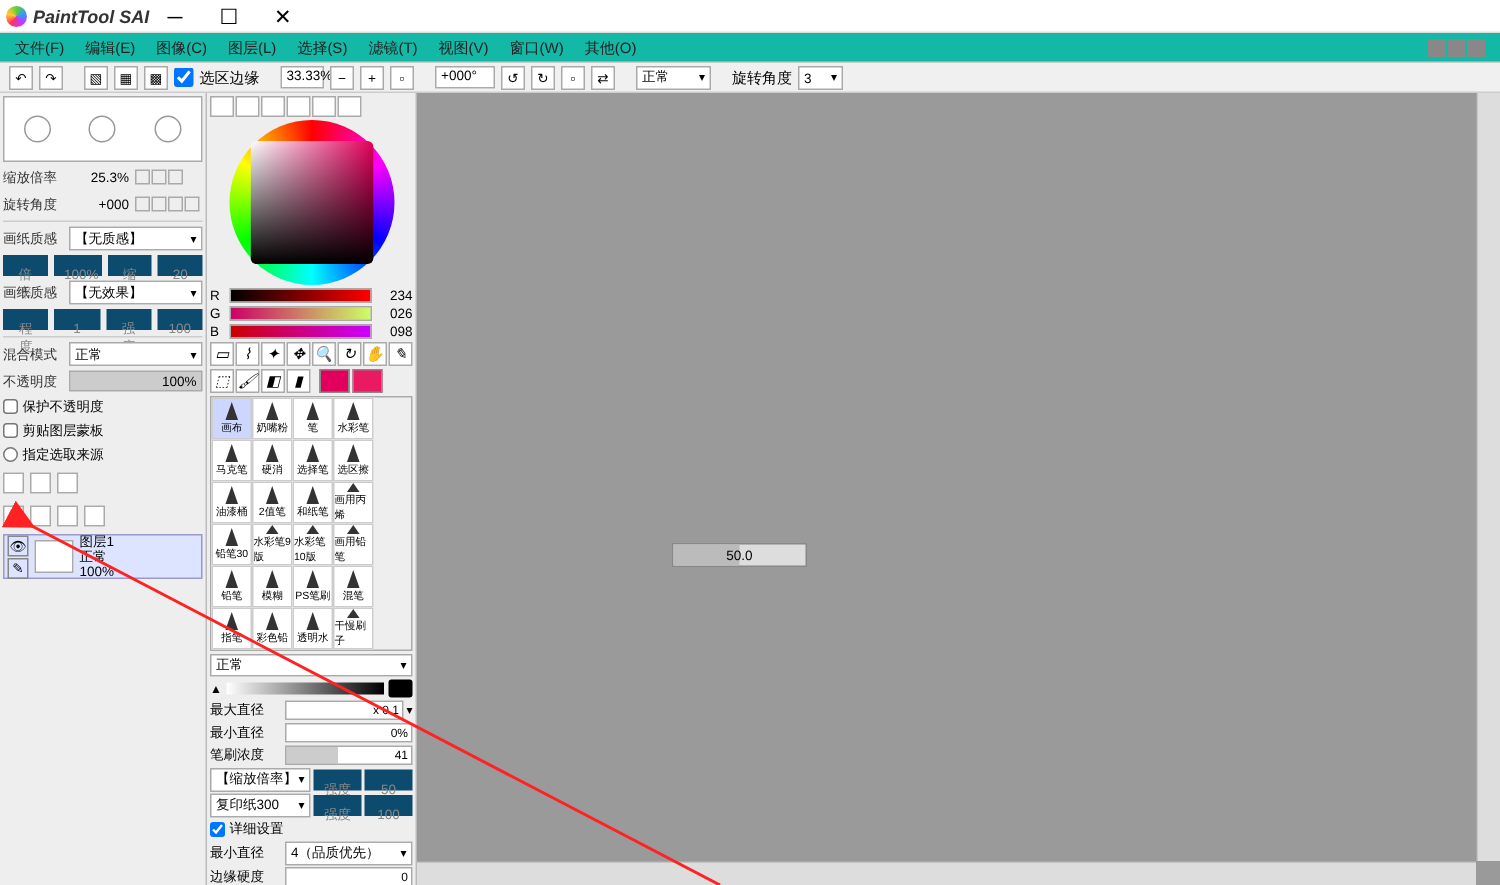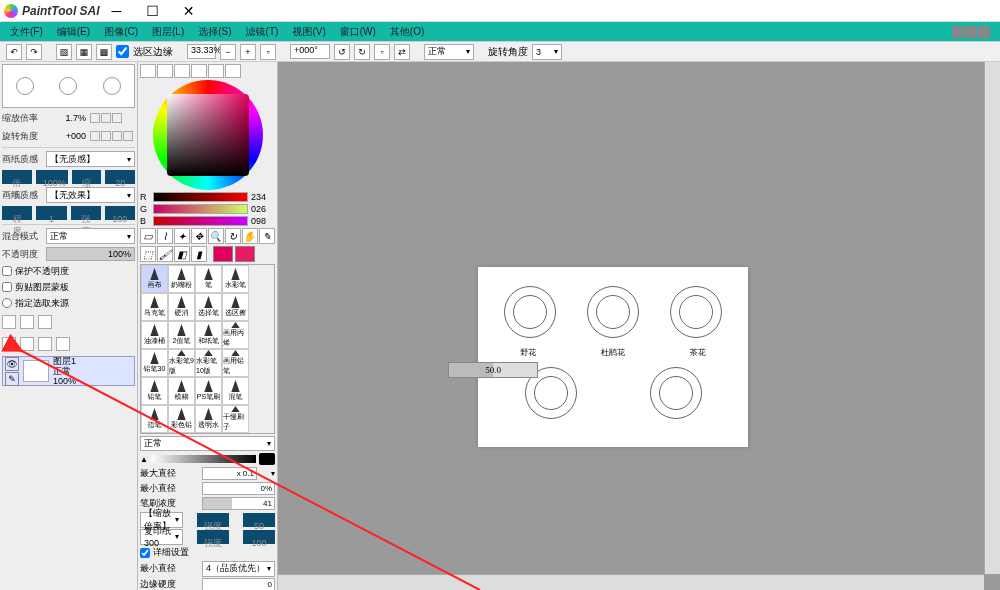--- a/index.html
+++ b/index.html
@@ -44,44 +44,44 @@
 
 .toolpanel { width:140px; background:#eee; border-right:1px solid #bbb; padding:2px; display:flex; flex-direction:column; gap:2px; }
 .colorwheel { height:130px; display:flex; align-items:center; justify-content:center; position:relative; }
 .cwheel { width:110px; height:110px; border-radius:50%; background:conic-gradient(red,magenta,blue,cyan,lime,yellow,red); position:relative; }
 .cwheel::after { content:""; position:absolute; inset:14px; border-radius:4px; background:linear-gradient(to right,#fff,#e3005c),linear-gradient(to top,#000,transparent); background-blend-mode:multiply; }
 .colortabs { display:flex; gap:1px; height:14px; }
 .colortabs i { width:16px; height:14px; border:1px solid #aaa; background:#fff; }
 .rgbrow { display:flex; align-items:center; gap:3px; height:14px; }
 .rgbrow .lab { width:10px; font-size:9px; }
 .rgbrow .bar { flex:1; height:10px; border:1px solid #aaa; }
-.rgbrow .num { width:24px; text-align:left; font-size:9px; }
+.rgbrow .num { width:24px; text-align:right; font-size:9px; }
 .toolgrid { display:flex; flex-wrap:wrap; gap:1px; }
 .toolgrid i { width:16px; height:16px; border:1px solid #aaa; background:#fff; display:flex; align-items:center; justify-content:center; font-size:10px; }
 .swatch { display:flex; gap:2px; }
 .swatch i { width:20px; height:16px; border:1px solid #888; }
 .brushgrid { display:flex; flex-wrap:wrap; gap:0; border:1px solid #aaa; }
 .brushcell { width:27px; height:28px; border:1px solid #ccc; background:#fff; display:flex; flex-direction:column; align-items:center; justify-content:center; font-size:7px; overflow:hidden; cursor:pointer; }
 .brushcell .bicon { width:14px; height:12px; background:linear-gradient(#333,#333); clip-path:polygon(20% 100%,50% 0,80% 100%); }
 .brushcell.sel { background:#ccd6ff; }
 .bslabel { width:48px; font-size:9px; }
-.sset { display:flex; align-items:center; gap:14px; height:15px; }
+.sset { display:flex; align-items:center; gap:2px; height:15px; }
 .sset .bar { flex:1; height:13px; border:1px solid #aaa; background:#fff; font-size:8px; text-align:right; padding-right:2px; line-height:11px; }
 
 .canvas { flex:1; background:#9a9a9a; position:relative; overflow:hidden; }
 .scrollv { position:absolute; right:0; top:0; bottom:16px; width:16px; background:#ddd; border-left:1px solid #aaa; }
 .scrollh { position:absolute; left:0; right:16px; bottom:0; height:16px; background:#ddd; border-top:1px solid #aaa; }
 .doc { position:absolute; left:200px; top:205px; width:270px; height:180px; background:#fff; box-shadow:0 0 4px rgba(0,0,0,.2); padding:10px; }
 .doc-row { display:flex; justify-content:space-around; height:70px; align-items:center; }
 .doc-caps { display:flex; justify-content:space-around; font-size:8px; }
 .flw { width:52px; height:52px; border:1px solid #666; border-radius:50%; position:relative; }
 .flw::before { content:""; position:absolute; inset:8px; border:1px solid #666; border-radius:50%; }
 .progress { position:absolute; left:170px; top:300px; width:90px; height:16px; background:#ddd; border:1px solid #888; font-size:9px; display:flex; align-items:center; justify-content:center; }
 .progress::before { content:""; position:absolute; left:0; top:0; bottom:0; width:50%; background:#bbb; }
-.progress span { position:relative;font-family:Liberation Serif, serif; }
+.progress span { position:relative; }
 .hline { border-top:1px solid #ccc; margin:1px 0; }
 </style>
 </head>
 <body>
 
 <div class="titlebar">
   <span class="logo"></span>
   <span class="title-app">PaintTool SAI</span>
   <div class="winbtns">
     <span class="winbtn">─</span>
@@ -137,21 +137,21 @@
 <div class="workarea">
 
   <div class="leftpanel">
     <div class="nav-thumb">
       <span class="flower"></span>
       <span class="flower"></span>
       <span class="flower"></span>
     </div>
     <div class="prow">
         <span class="plabel">缩放倍率</span>
-        <span class="pval">1.7%</span>
+        <span class="pval">25.3%</span>
         <span class="pbtns">
           <i></i>
           <i></i>
           <i></i>
         </span>
       </div>
     <div class="prow">
         <span class="plabel">旋转角度</span>
         <span class="pval">+000</span>
         <span class="pbtns">
@@ -412,36 +412,20 @@
         <span class="bslabel">最小直径</span>
         <span class="combo" style="flex:1">4（品质优先）</span>
       </div>
     <div class="sset">
         <span class="bslabel">边缘硬度</span>
         <span class="bar">0</span>
       </div>
   </div>
 
   <div class="canvas">
-    <div class="doc">
-      <div class="doc-row">
-        <span class="flw"></span>
-        <span class="flw"></span>
-        <span class="flw"></span>
-      </div>
-      <div class="doc-caps">
-        <span>野花</span>
-        <span>杜鹃花</span>
-        <span>茶花</span>
-      </div>
-      <div class="doc-row">
-        <span class="flw"></span>
-        <span class="flw"></span>
-      </div>
-    </div>
     <div class="progress">
         <span>50.0</span>
       </div>
     <div class="scrollv"></div>
     <div class="scrollh"></div>
   </div>
 </div>
 
 <svg style="position:absolute;left:0;top:0;width:1000px;height:590px;pointer-events:none">
   <defs>

